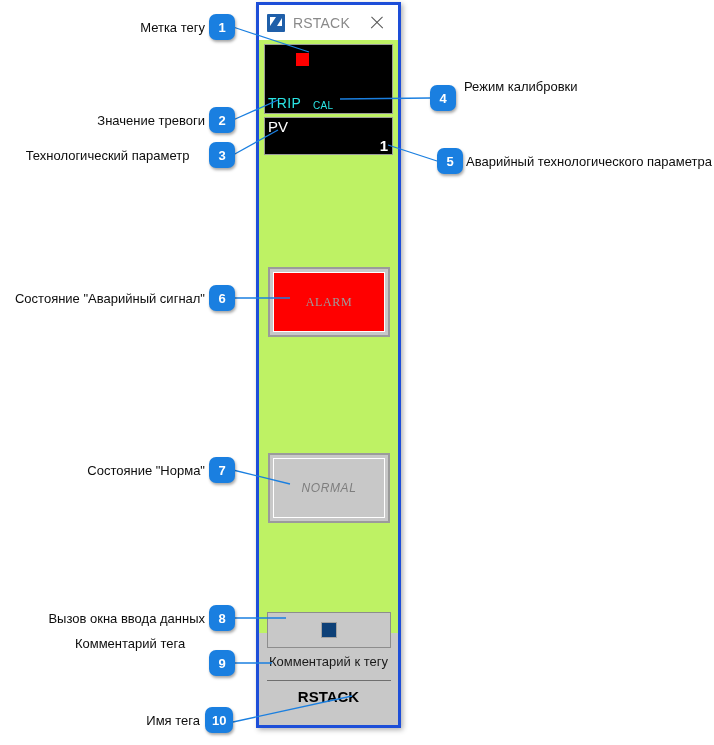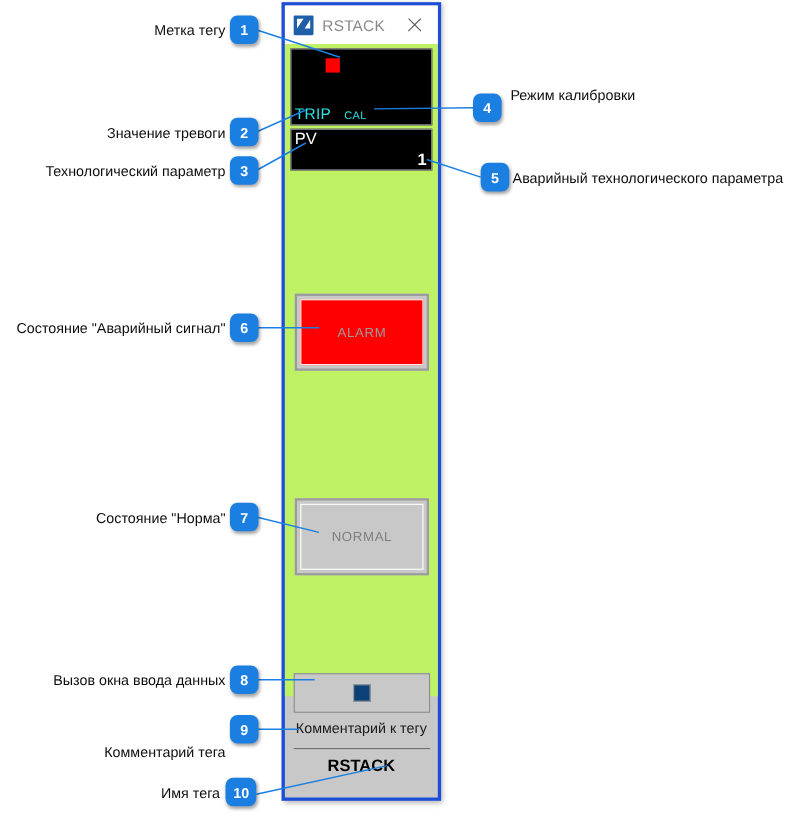--- a/index.html
+++ b/index.html
@@ -105,24 +105,24 @@
     background: #c8c8c8;
     padding: 3px;
     cursor: pointer;
   }
   .state-inner {
     width: 100%; height: 100%;
     display: flex; align-items: center; justify-content: center;
     border: 1px solid #ffffff;
     font-size: 12px; color: #8c8c8c; letter-spacing: 0.6px;
   }
-  #alarm-button  { top: 227px; }
+  #alarm-button  { top: 227px; font-family: Liberation Serif, serif; }
   #alarm-button .state-inner { background: #ff0000; color: #9c9c9c; border-color: #ffffff; }
   #normal-button { top: 413px; }
-  #normal-button .state-inner { background: #c8c8c8; color: #7e7e7e; border-color: #ffffff; }
+  #normal-button .state-inner { background: #c8c8c8; color: #7e7e7e; border-color: #ffffff; font-style: italic; }
 
   
   #data-entry-button {
     position: absolute; left: 8px; top: 572px;
     width: 124px; height: 36px;
     background: #c8c8c8;
     border: 1px solid #8d8d8d;
     display: flex; align-items: center; justify-content: center;
     cursor: pointer;
   }
@@ -232,37 +232,37 @@
       <div id="tag-name">RSTACK</div>
     </div>
   </div>
 
   <div class="anno-label right-align" style="left:30px; top:20px; width:175px;">Метка тегу</div>
   <div class="callout" style="left:209px; top:14px;">1</div>
 
   <div class="anno-label right-align" style="left:30px; top:113px; width:175px;">Значение тревоги</div>
   <div class="callout" style="left:209px; top:107px;">2</div>
 
-  <div class="anno-label right-align" style="left:10px; top:148px; width:195px;">Технологический параметр</div>
+  <div class="anno-label right-align" style="left:10px; top:148px; width:195px;text-align:center;">Технологический параметр</div>
   <div class="callout" style="left:209px; top:142px;">3</div>
 
   <div class="callout" style="left:430px; top:85px;">4</div>
   <div class="anno-label" style="left:464px; top:79px;">Режим калибровки</div>
 
   <div class="callout" style="left:437px; top:148px;">5</div>
   <div class="anno-label" style="left:466px; top:154px;">Аварийный технологического параметра</div>
 
   <div class="anno-label right-align" style="left:5px; top:291px; width:200px;">Состояние "Аварийный сигнал"</div>
   <div class="callout" style="left:209px; top:285px;">6</div>
 
   <div class="anno-label right-align" style="left:45px; top:463px; width:160px;">Состояние "Норма"</div>
   <div class="callout" style="left:209px; top:457px;">7</div>
 
   <div class="anno-label right-align" style="left:35px; top:611px; width:170px;">Вызов окна ввода данных</div>
   <div class="callout" style="left:209px; top:605px;">8</div>
 
-  <div class="anno-label right-align" style="left:55px; top:676px; width:150px;">Комментарий тега</div>
+  <div class="anno-label right-align" style="left:55px; top:636px; width:150px;text-align:center;">Комментарий тега</div>
   <div class="callout" style="left:209px; top:650px;">9</div>
 
   <div class="anno-label right-align" style="left:90px; top:713px; width:110px;">Имя тега</div>
   <div class="callout" style="left:205px; top:707px;">10</div>
 
 </div>
 
 </body></html>

